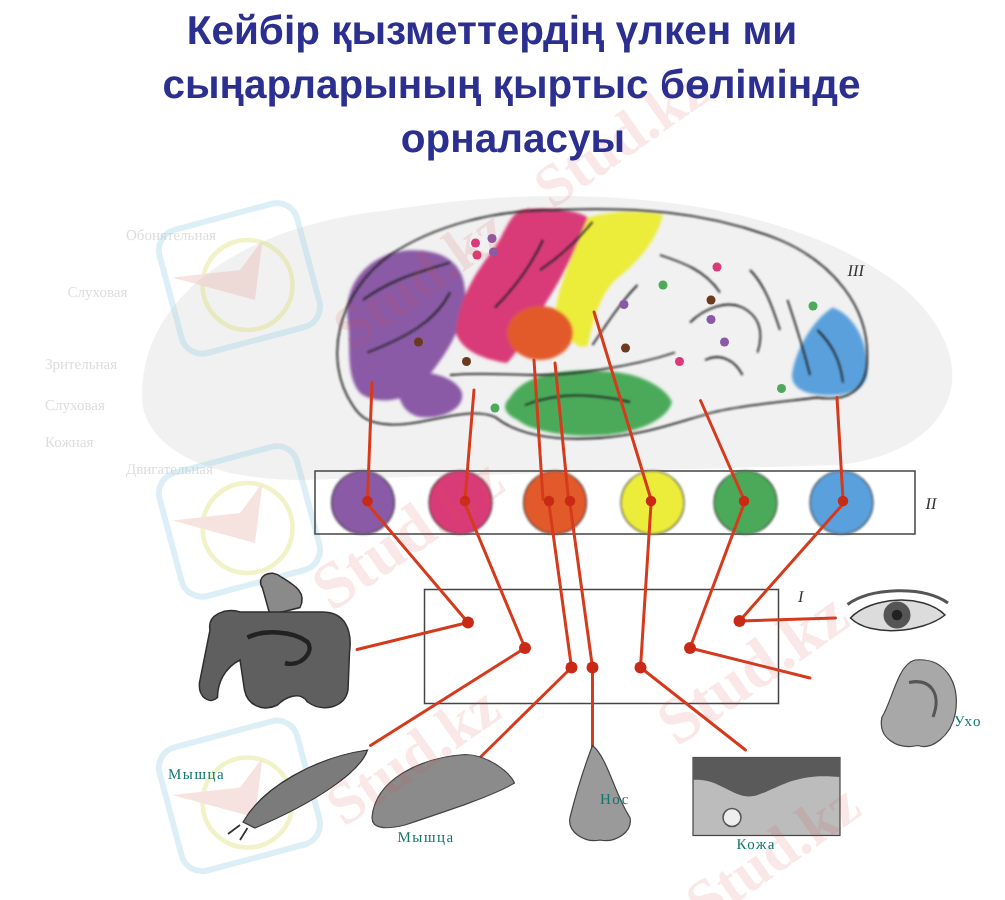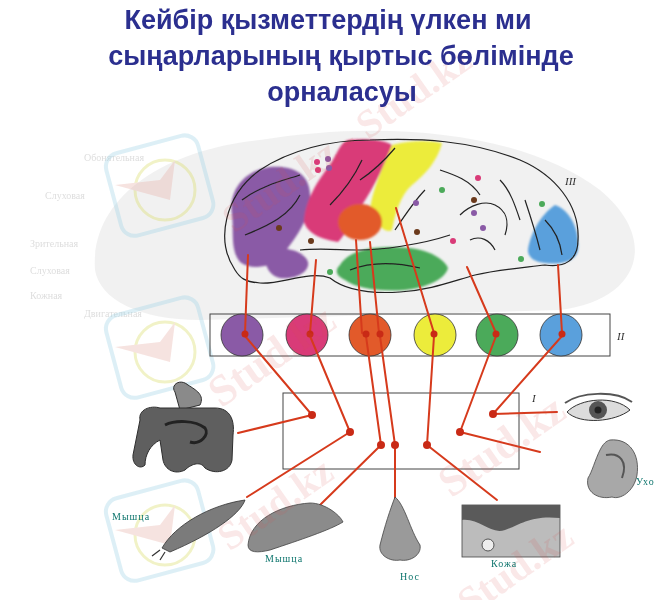--- a/index.html
+++ b/index.html
@@ -253,21 +253,21 @@
     <path d="M606,455 C620,452 628,462 622,478" fill="none" stroke="#555" stroke-width="2"></path>
   </g>
 </svg>
 
 <div class="roman" style="left:565px;top:175px;">III</div>
 <div class="roman" style="left:617px;top:330px;">II</div>
 <div class="roman" style="left:532px;top:392px;">I</div>
 
 <div class="label" style="left:112px;top:511px;">Мышца</div>
 <div class="label" style="left:265px;top:553px;">Мышца</div>
-<div class="label" style="left:400px;top:571px;">Нос</div>
+<div class="label" style="left:400px;top:528px;">Нос</div>
 <div class="label" style="left:491px;top:558px;">Кожа</div>
 <div class="label" style="left:636px;top:476px;">Ухо</div>
 
 <div class="watermark" style="left:200px;top:115px;font-size:40px;">Stud.kz - Stud.kz</div>
 <div class="watermark" style="left:200px;top:330px;">Stud.kz</div>
 <div class="watermark" style="left:430px;top:420px;">Stud.kz</div>
 <div class="watermark" style="left:210px;top:480px;font-size:40px;">Stud.kz</div>
 <div class="watermark" style="left:450px;top:545px;font-size:40px;">Stud.kz</div>
 
 </body></html>

